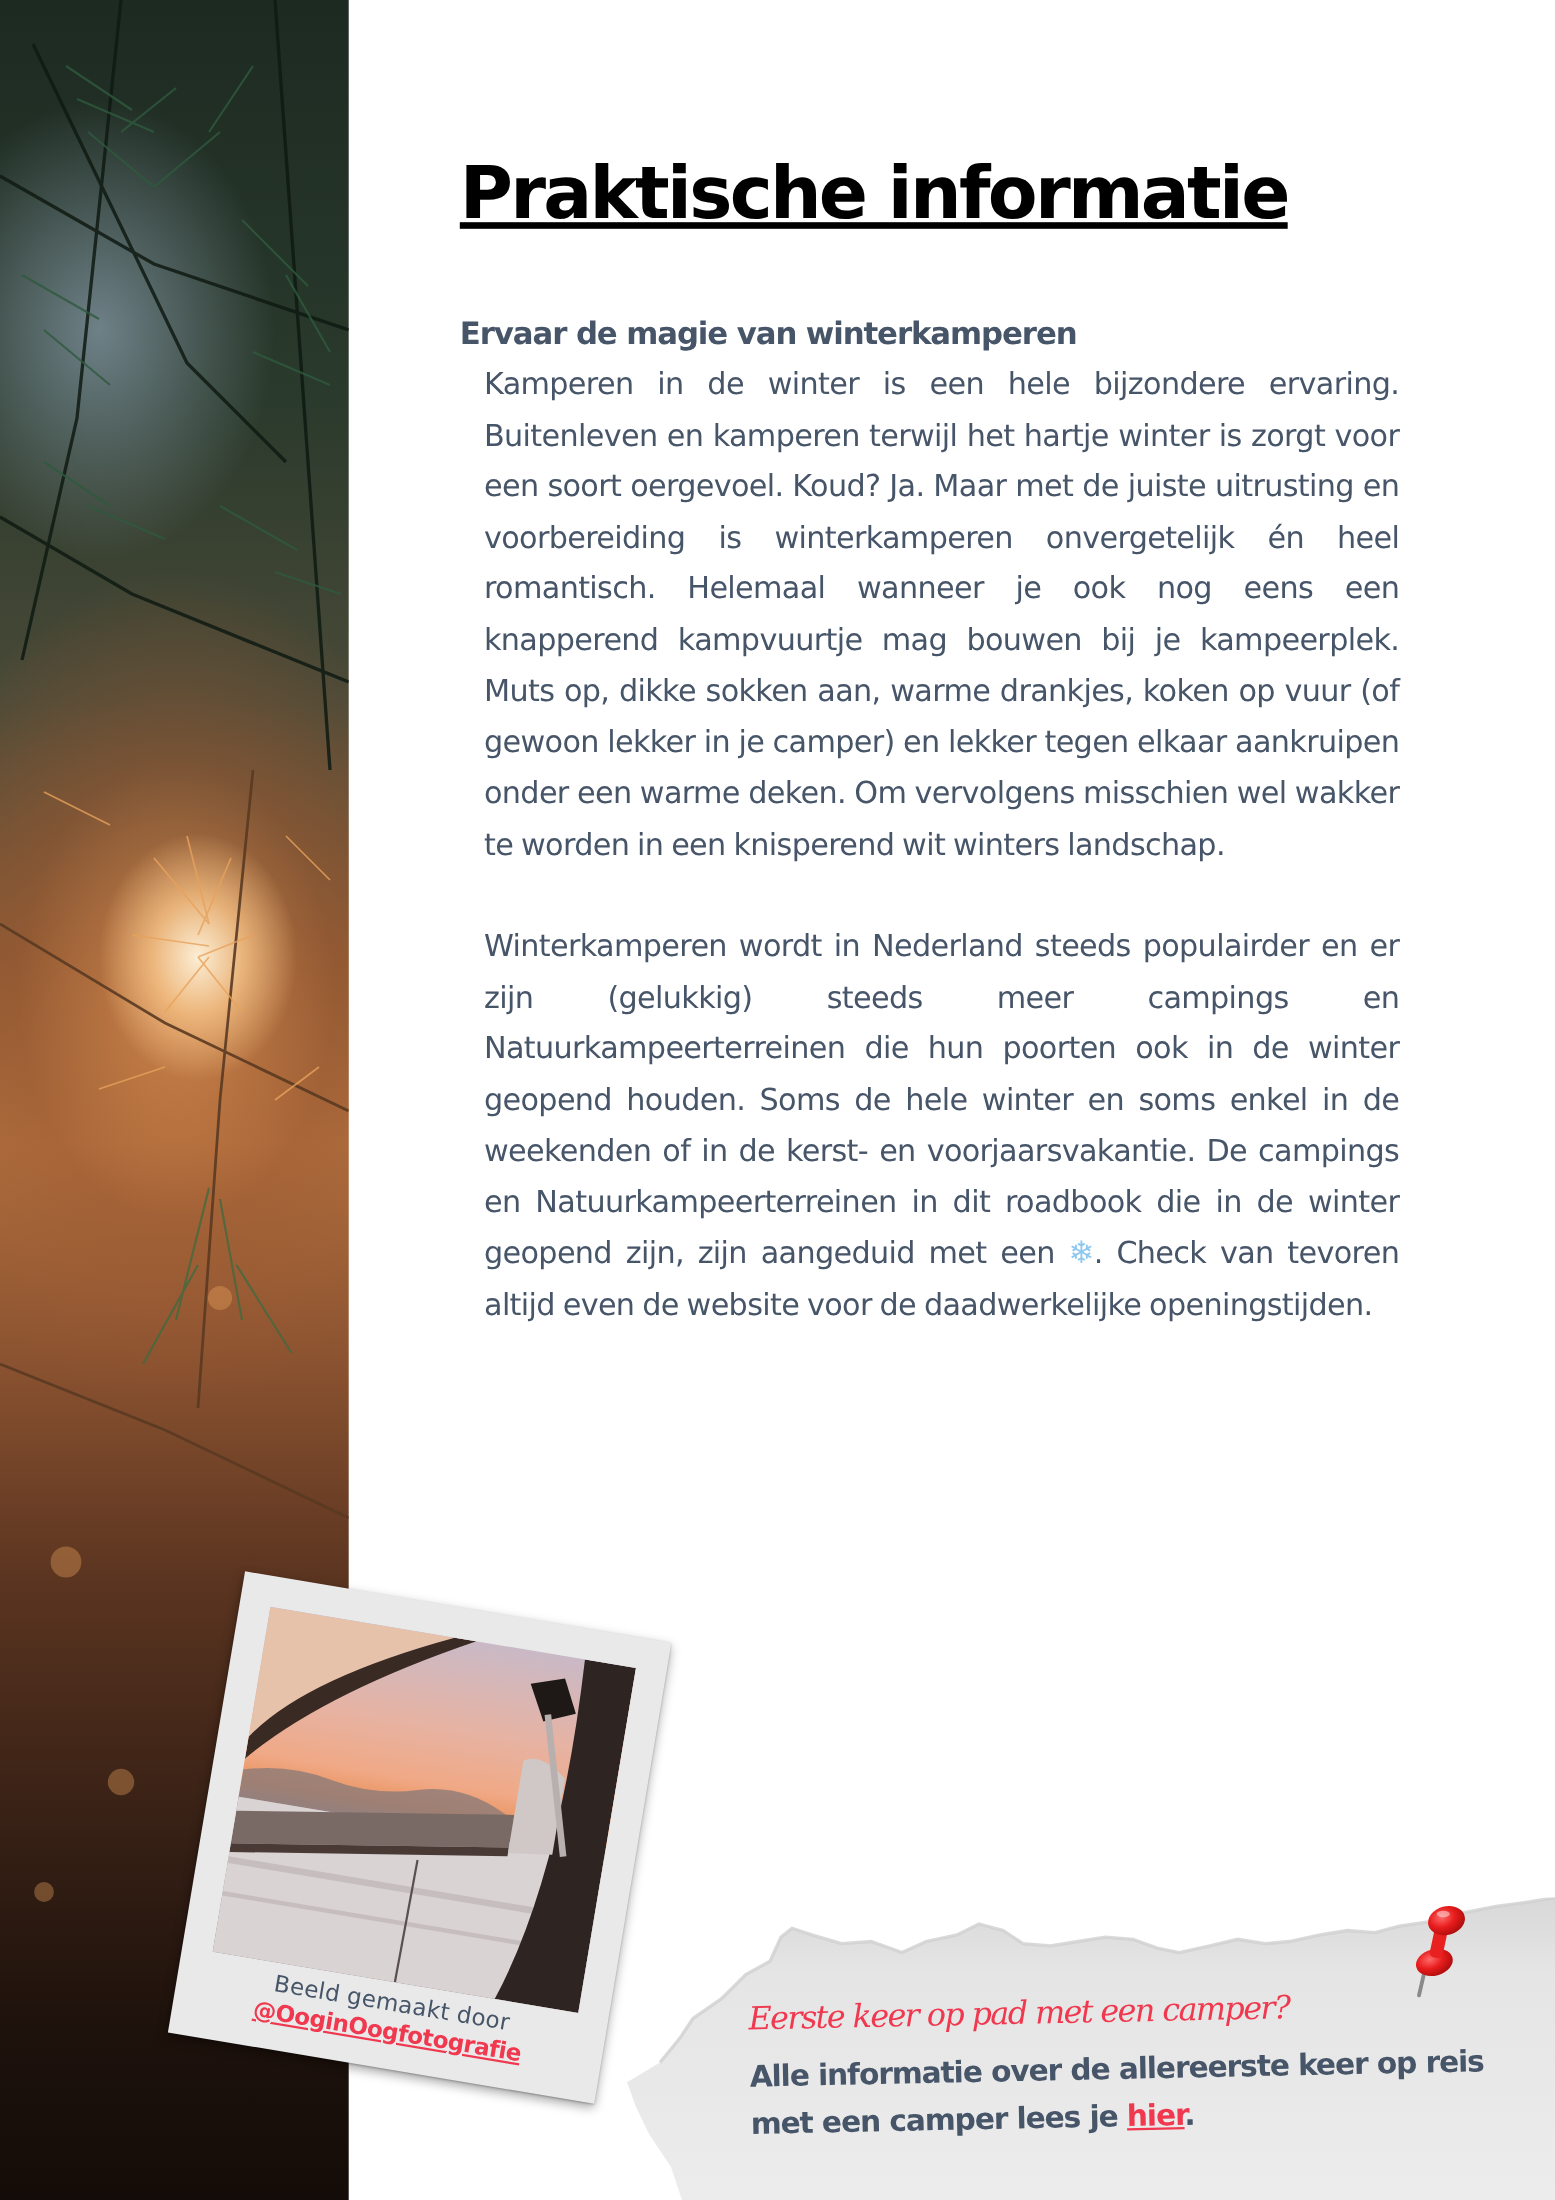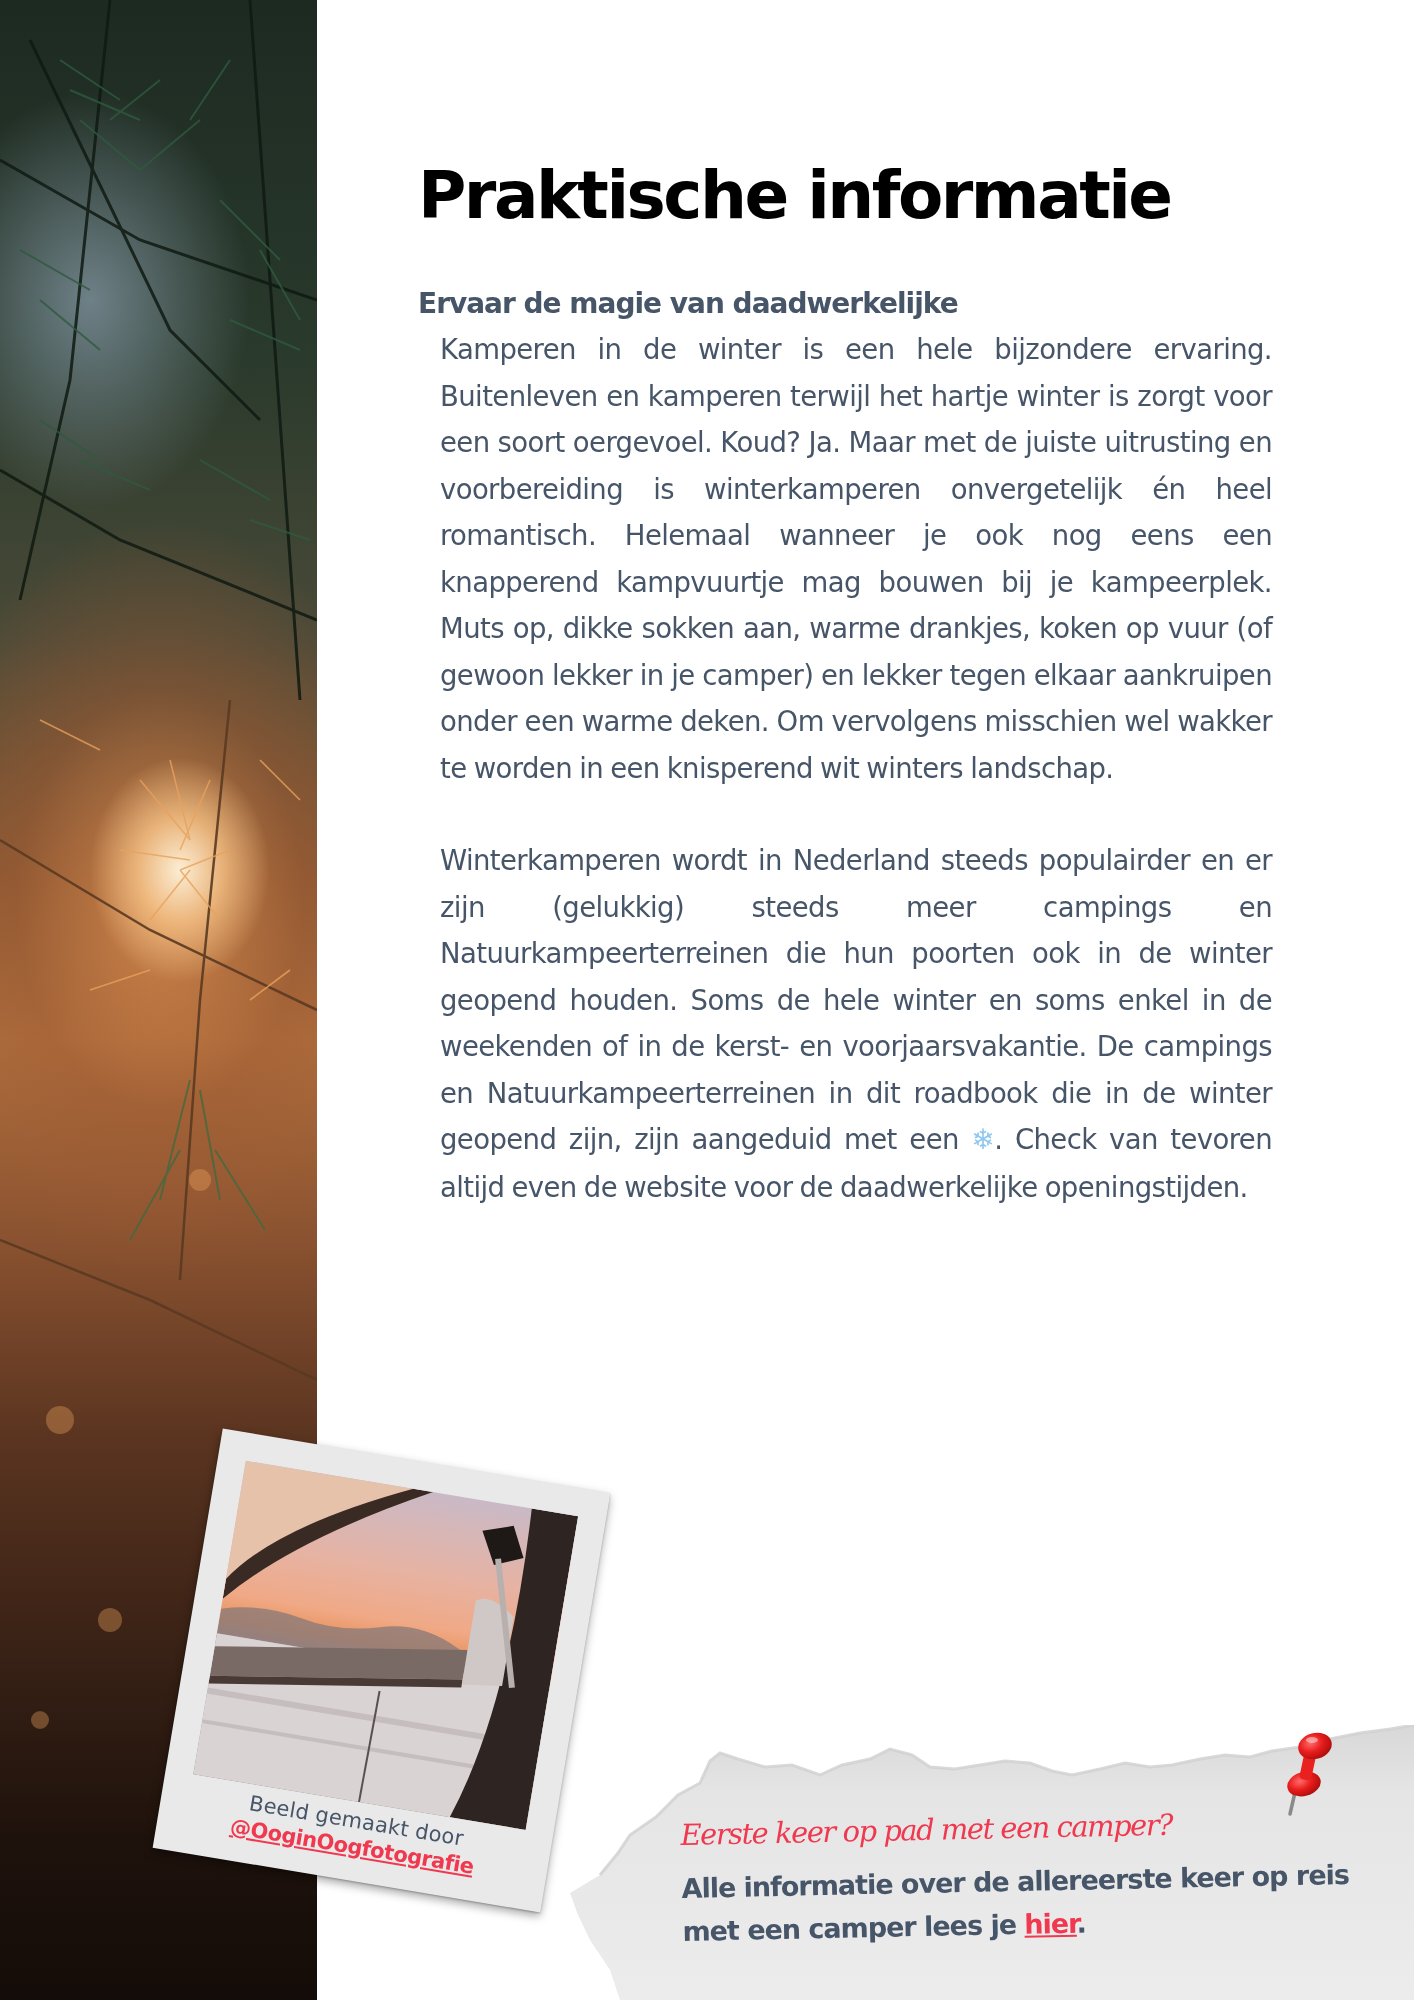--- a/index.html
+++ b/index.html
@@ -12,23 +12,23 @@
     background:
       radial-gradient(ellipse 120px 150px at 180px 870px, rgba(255,244,220,0.95) 0%, rgba(250,200,140,0.75) 35%, rgba(220,140,80,0) 75%),
       radial-gradient(ellipse 260px 380px at 160px 900px, rgba(214,138,78,0.85) 0%, rgba(160,90,50,0.45) 55%, rgba(0,0,0,0) 100%),
       radial-gradient(ellipse 200px 260px at 90px 300px, rgba(140,160,175,0.7) 0%, rgba(0,0,0,0) 80%),
       linear-gradient(180deg, #1d2a22 0%, #2a3a2c 18%, #4a4a38 32%, #8a5a34 44%, #b0703e 52%, #8a5230 62%, #5a3420 72%, #3a2216 82%, #1e120c 92%, #140c08 100%);
   }
   .photo-strip svg { position:absolute; left:0; top:0; }
 
   
   .page-title {
-    position:absolute; left:418px; top:156px;
+    position:absolute; left:418px; top:136px;
     font-family:"DejaVu Sans", sans-serif; font-weight:bold;
-    font-size:66px; letter-spacing:-2.5px; color:#000000; line-height:80px; white-space:nowrap;
+    font-size:66px; letter-spacing:-2.5px; color:#000000; line-height:80px; white-space:nowrap;text-decoration:underline;
   }
   .content {
     position:absolute; left:418px; top:282px; width:854px;
     color:#475569;
   }
   .subheading {
     font-family:"DejaVu Sans", sans-serif; font-weight:bold; font-size:28px;
     letter-spacing:-1px; line-height:44px; color:#475569; white-space:nowrap;
   }
   .para {
@@ -114,21 +114,21 @@
         <circle cx="110" cy="1620" r="12"></circle>
       <circle cx="40" cy="1720" r="9"></circle>
         <circle cx="200" cy="1180" r="11"></circle>
     </g>
   </svg>
 </div>
 
 <h1 class="page-title">Praktische informatie</h1>
 
 <div class="content">
-  <h2 class="subheading">Ervaar de magie van daadwerkelijke</h2>
+  <h2 class="subheading">Ervaar de magie van winterkamperen</h2>
   <p class="para">Kamperen in de winter is een hele bijzondere ervaring. Buitenleven en kamperen terwijl het hartje winter is zorgt voor een soort oergevoel. Koud? Ja. Maar met de juiste uitrusting en voorbereiding is winterkamperen onvergetelijk én heel romantisch. Helemaal wanneer je ook nog eens een knapperend kampvuurtje mag bouwen bij je kampeerplek. Muts op, dikke sokken aan, warme drankjes, koken op vuur (of gewoon lekker in je camper) en lekker tegen elkaar aankruipen onder een warme deken. Om vervolgens misschien wel wakker te worden in een knisperend wit winters landschap.</p>
   <p class="para"><span>Winterkamperen wordt in Nederland steeds populairder en er zijn (gelukkig) steeds meer campings en Natuurkampeerterreinen die hun poorten ook in de winter geopend houden. Soms de hele winter en soms enkel in de weekenden of in de kerst- en voorjaarsvakantie. De campings en Natuurkampeerterreinen in dit roadbook die in de winter geopend zijn, zijn aangeduid met een</span> <span class="snowflake">❄</span><span>. Check van tevoren altijd even de website voor de daadwerkelijke openingstijden.</span></p>
 </div>
 
 <div class="polaroid">
   <div class="polaroid-photo">
     <svg width="337" height="318" viewBox="0 0 337 318">
 
       <path d="M0 150 Q40 138 80 146 T160 142 T240 150 T337 148 L337 175 L0 175 Z" fill="#8c7a78" opacity="0.8"></path>
 

